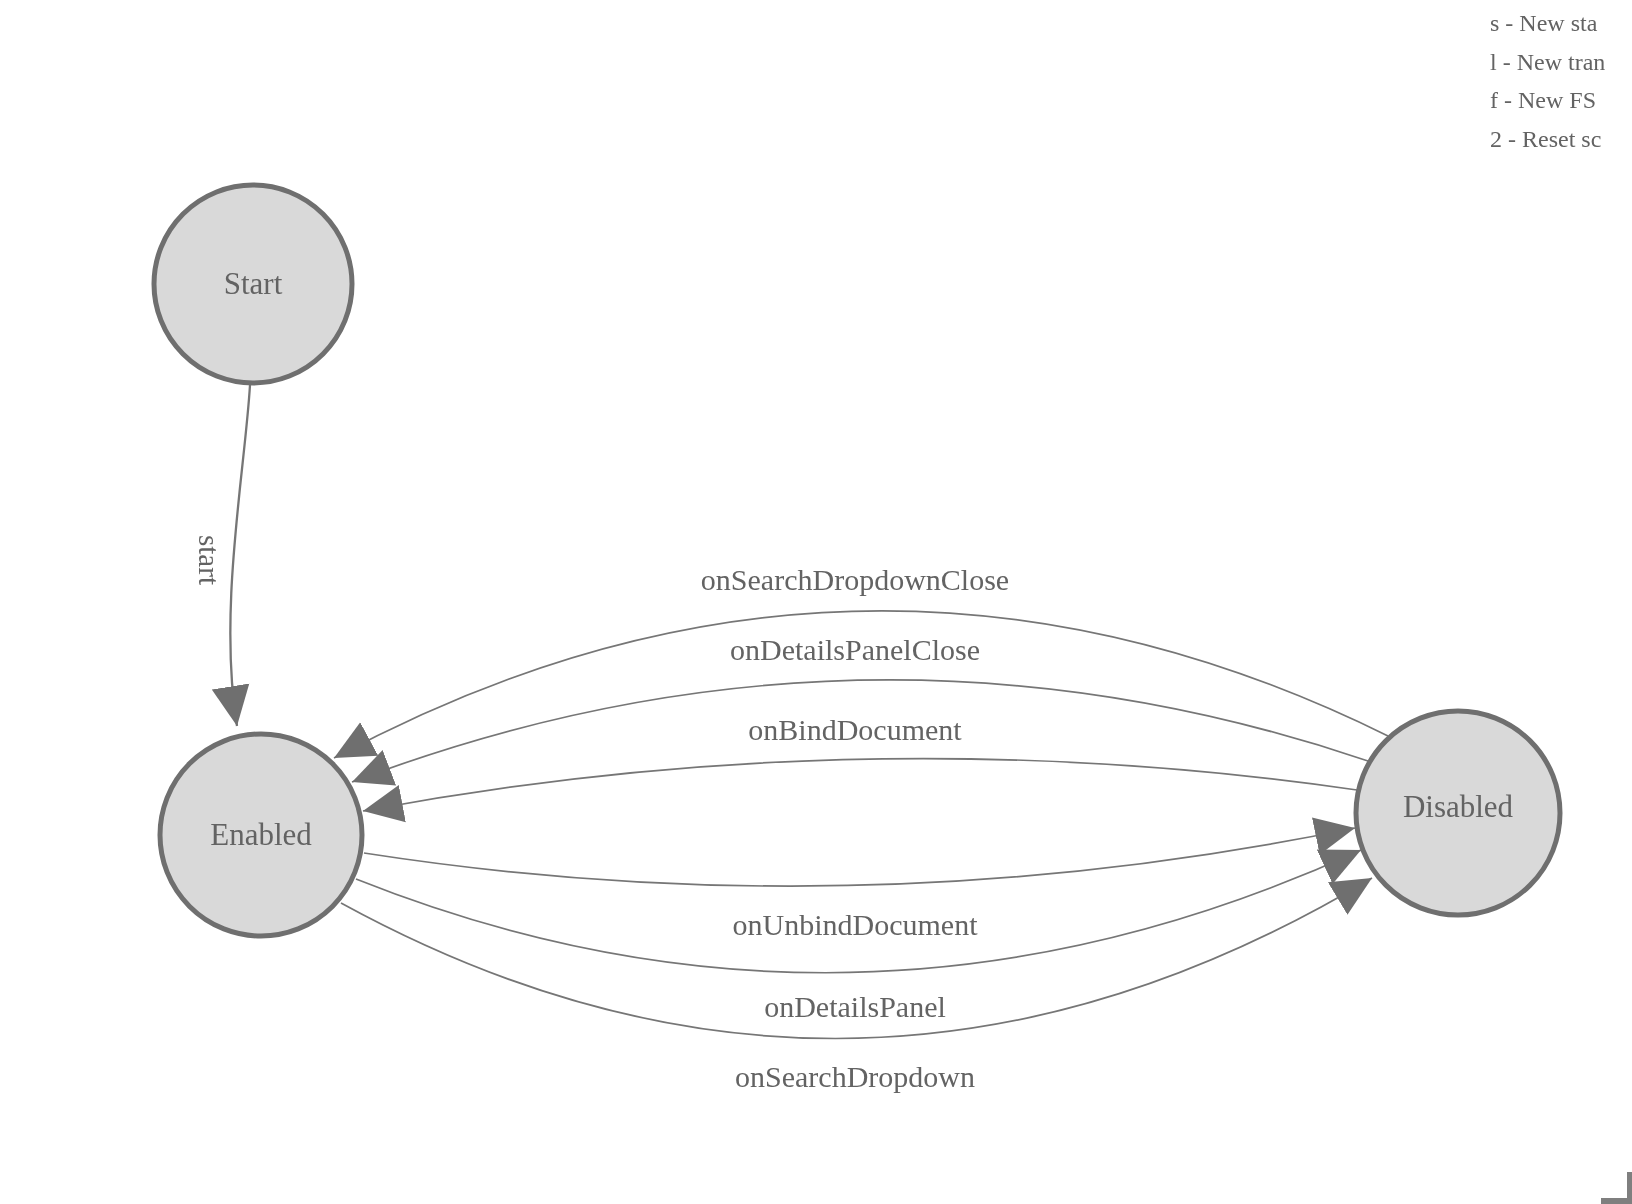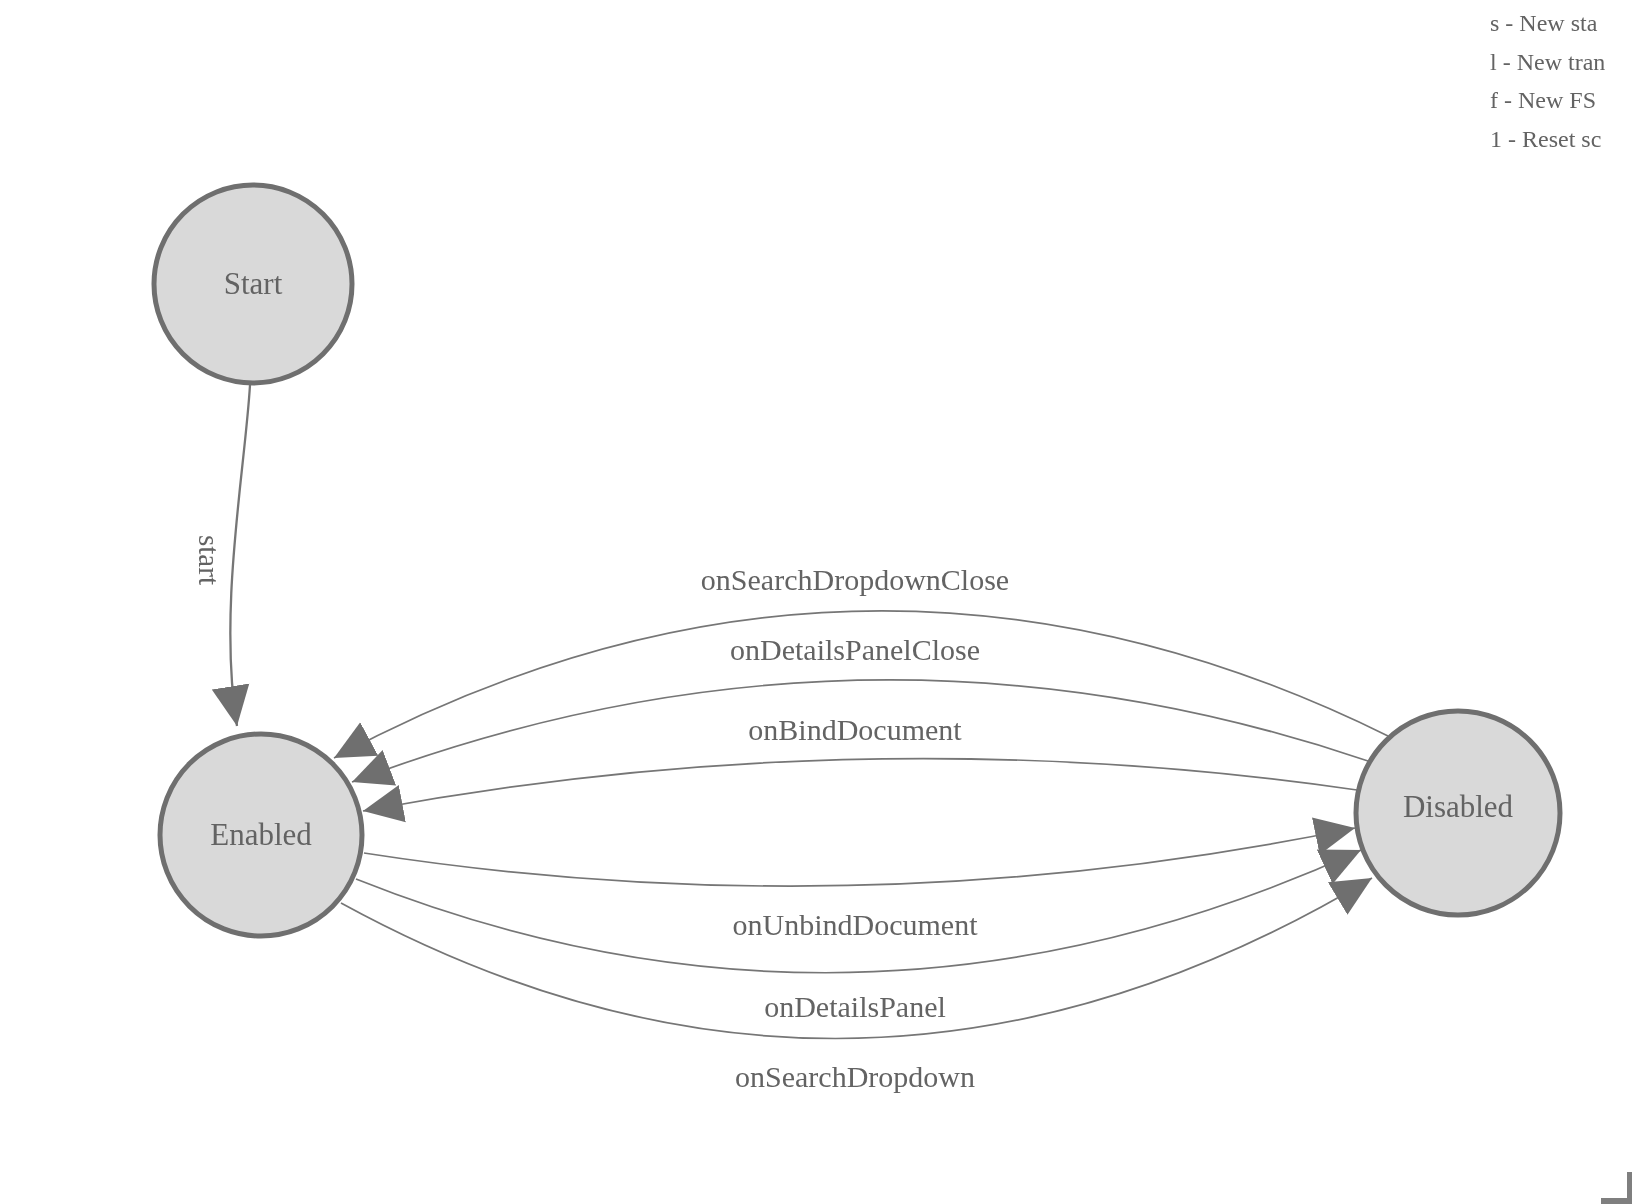--- a/index.html
+++ b/index.html
@@ -110,18 +110,18 @@
     <g class="node">
       <circle cx="1458" cy="813" r="102"></circle>
       <text x="1458" y="817">Disabled</text>
     </g>
   </svg>
 
   <div class="legend">
     <div>s - New sta</div>
     <div>l - New tran</div>
     <div>f - New FS</div>
-    <div>1 - Reset sc</div>
+    <div>2 - Reset sc</div>
   </div>
 
   <div class="offscreen-corner"></div>
 
 </div>
 
 </body></html>

